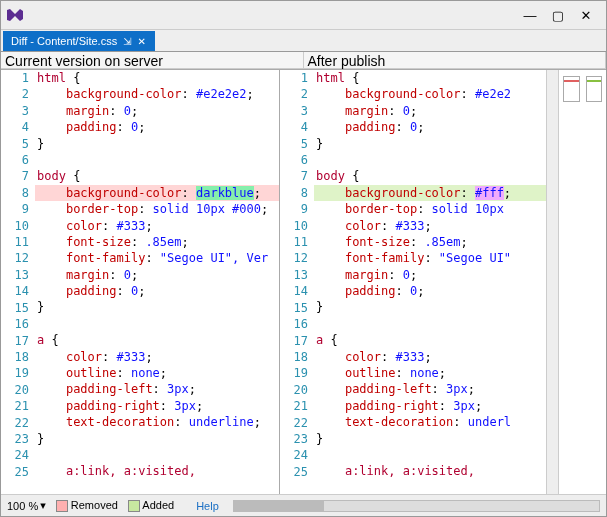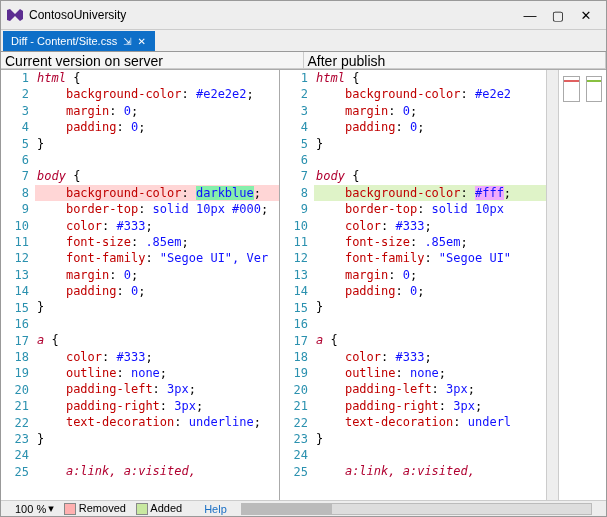--- a/index.html
+++ b/index.html
@@ -15,49 +15,48 @@
   .headers { height: 18px; display:flex; border-top:1px solid #999; border-bottom:1px solid #ccc; background:#f5f5f5; font-size:14px; }
   .headers > div { flex:1; padding:1px 4px; border-right:1px solid #ccc; color:#000; }
   .diffarea { flex:1; display:flex; background:#fff; overflow:hidden; border-top:1px solid #aaa;}
   .pane { flex:1; display:flex; overflow:hidden; border-right:1px solid #aaa; }
   .gutter { width: 34px; text-align:right; padding-right:6px; background:#fff; color:#2b91af; font-family: Consolas, monospace; font-size:12px; line-height:16.4px; user-select:none; }
   .code { flex:1; font-family: Consolas, monospace; font-size:12px; line-height:16.4px; white-space: pre; overflow:hidden; }
   .codeline { display:block; height:16.4px; padding-left:2px; }
   .t-brace { color:#000; }
   .t-prop { color:#c00000; }
   .t-val  { color:#1010ff; }
-  .t-sel  { color:#b00030;font-style:italic; }
+  .t-sel  { color:#b00030; }
   .hl-removed { background:#ffd6d6; }
   .hl-removed-strong { background:#86efac; }
   .hl-added { background:#dff3c8; }
   .hl-added-strong { background:#f0abfc; }
   .vscroll { width:12px; background:#eee; border-left:1px solid #ccc; }
   .overview { width:48px; background:#fff; border-left:1px solid #ccc; padding:6px 4px; display:flex; gap:6px; }
   .ov-bar { flex:1; height:26px; border:1px solid #aaa; position:relative; }
   .ov-removed::after{content:"";position:absolute;left:0;right:0;top:3px;height:2px;background:#e06060;}
   .ov-added::after{content:"";position:absolute;left:0;right:0;top:3px;height:2px;background:#88c040;}
-  .statusbar { height:16px; background:#eee; border-top:1px solid #ccc; display:flex; align-items:center; padding:0 14px; gap:10px; font-size:11px;}
+  .statusbar { height:22px; background:#eee; border-top:1px solid #ccc; display:flex; align-items:center; padding:0 6px; gap:10px; font-size:11px;}
   .zoom { display:flex; align-items:center; gap:2px; }
   .swatch { width:12px; height:12px; display:inline-block; border:1px solid #888; vertical-align:middle; }
   .sw-removed{background:#ffb0b0;} .sw-added{background:#c8e8a0;}
   .hscroll { flex:1; height:12px; background:#ddd; border:1px solid #bbb; margin-left:4px; position:relative;}
   .hthumb{position:absolute;left:0;top:0;bottom:0;width:90px;background:#bbb;}
   .help{color:#1a6fc4;margin-left:12px;}
 </style>
 </head>
 <body>
 
 <div class="window">
   <div class="titlebar">
     <span class="logo">
       <svg viewBox="0 0 16 16">
           <polygon points="0,3 0,13 3,14 8,9 13,14 16,12 16,4 13,2 8,7 3,2" fill="#5c2d91"></polygon>
         </svg>
     </span>
-    <span>ContosoUniversity</span>
     <span class="spacer"></span>
     <span class="win-btn">—</span>
     <span class="win-btn">▢</span>
     <span class="win-btn">✕</span>
   </div>
 
   <div class="tabrow">
     <div class="tab">
       <span>Diff - Content/Site.css</span>
       <span class="pin">⇲</span>

